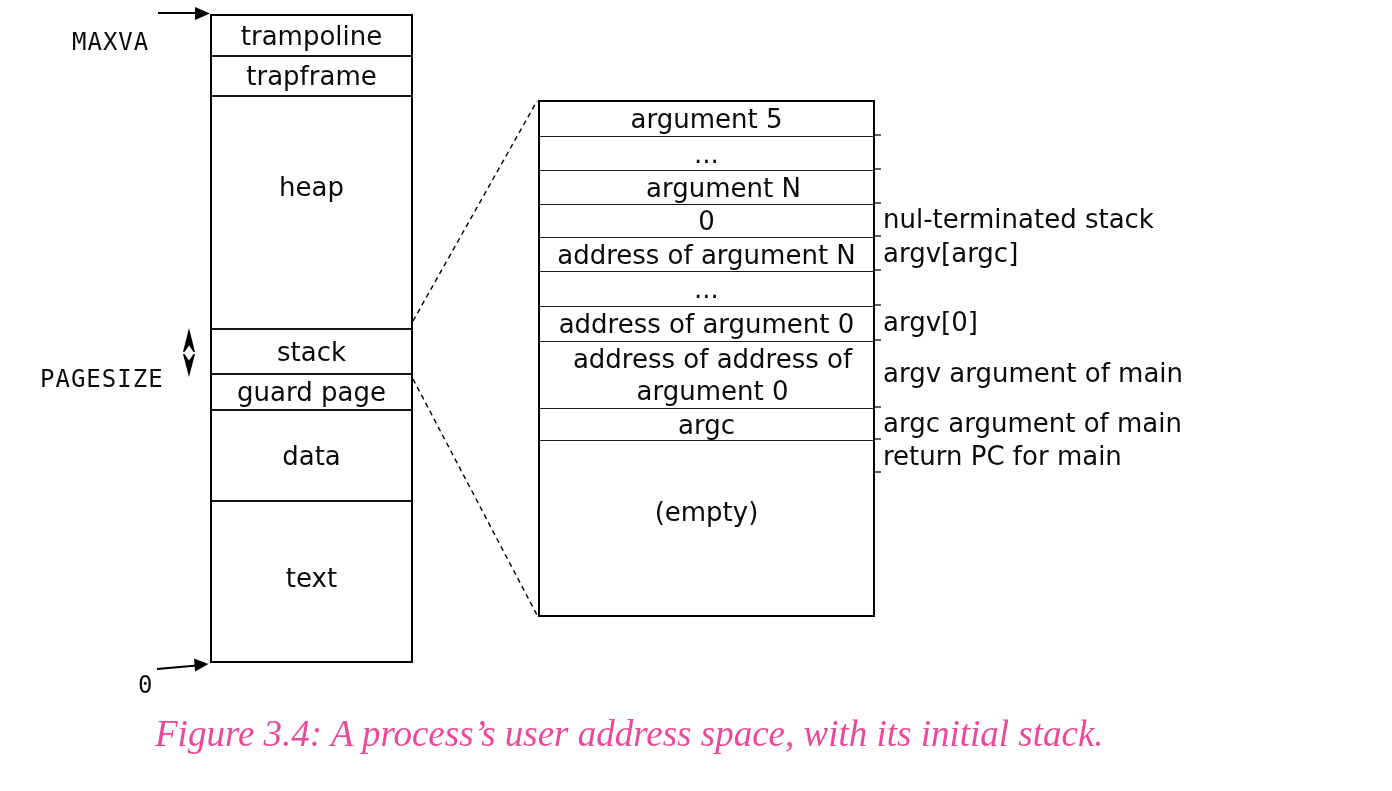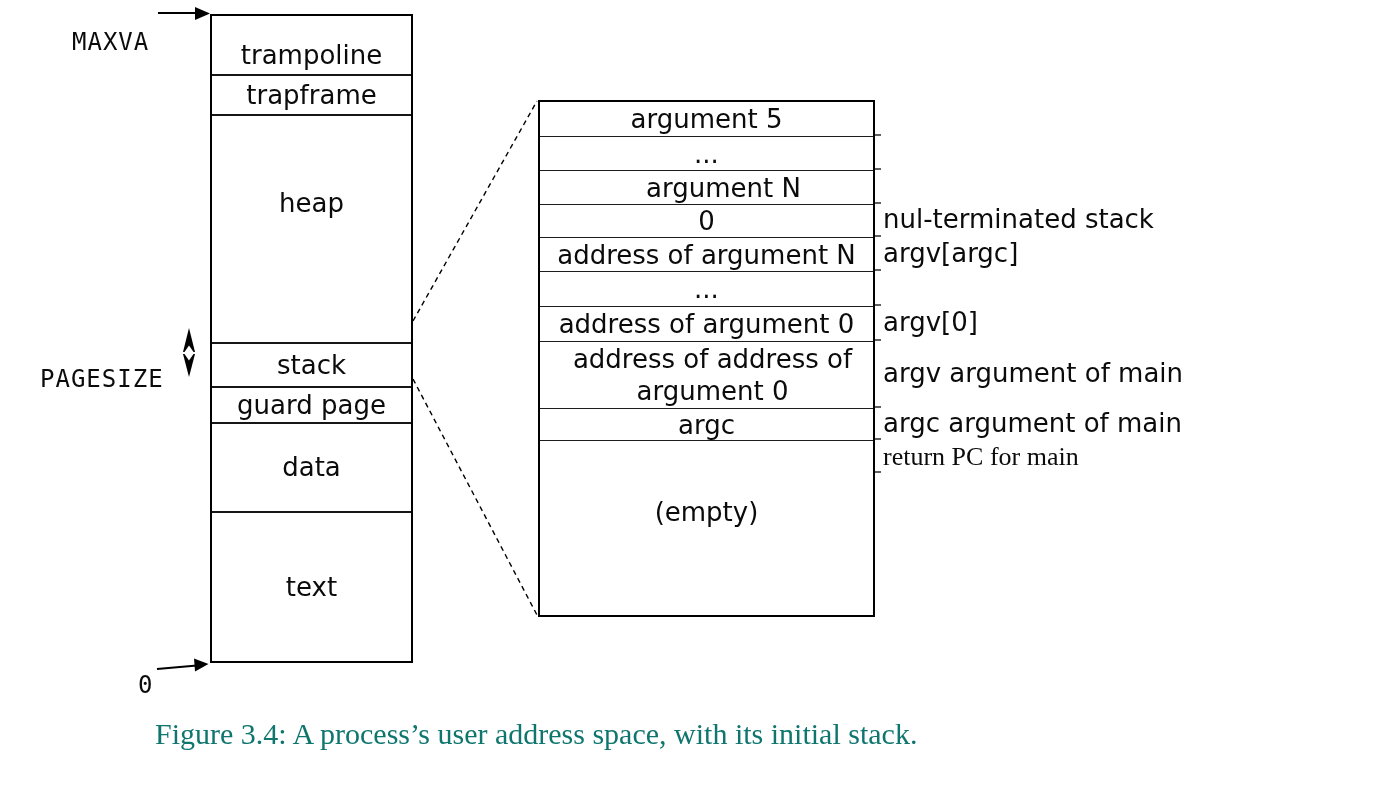--- a/index.html
+++ b/index.html
@@ -30,21 +30,21 @@
   .lrow {
     box-sizing: border-box;
     border-bottom: 2px solid #161616;
     display: flex;
     align-items: center;
     justify-content: center;
     font-size: 26px;
     line-height: 30px;
   }
   .lrow:last-child { border-bottom: none; }
-  .lr0 { height: 41px; margin-top: 20px; }
+  .lr0 { height: 41px; }
   .lr1 { height: 40px; }
   .lr2 { height: 233px; }
   .lr3 { height: 45px; }
   .lr4 { height: 36px; }
   .lr5 { height: 91px; }
   .lr6 { height: 151px; }
   .heap-label { position: relative; top: -26px; }
   
   #stack-box {
     position: absolute;
@@ -85,43 +85,44 @@
     transform: translateY(-50%);
     font-size: 26px;
     line-height: 31px;
     white-space: nowrap;
   }
   .an0 { top: 219px; }
   .an1 { top: 253px; }
   .an2 { top: 322px; }
   .an3 { top: 373px; }
   .an4 { top: 423px; }
-  .an5 { top: 456px; font-family: Liberation Serif, serif; }
+  .an5 { top: 456px; }
   
   .mono-label {
     position: absolute;
     font-family: "DejaVu Sans Mono", monospace;
     font-size: 24px;
     line-height: 27px;
     letter-spacing: 1px;
     white-space: nowrap;
     margin-top: 28px;
   }
   #maxva-label { left: 72px; top: 1px; }
   #pagesize-label { left: 40px; top: 338px; }
   #zero-label { left: 138px; top: 644px; }
   
   #caption {
     position: absolute;
     left: 155px; top: 716px;
     font-family: "Liberation Serif", "DejaVu Serif", serif;
-    font-size: 30px;
+    font-size: 37px;
     line-height: 36px;
-    color: #0f766e;
+    color: #ec4899;
     white-space: nowrap;
+    font-style: italic;
   }
 </style>
 </head>
 <body>
 
 <div id="page">
 
   <svg class="overlay" viewBox="0 0 1392 791" xmlns="http://www.w3.org/2000/svg">
 
     <g>

